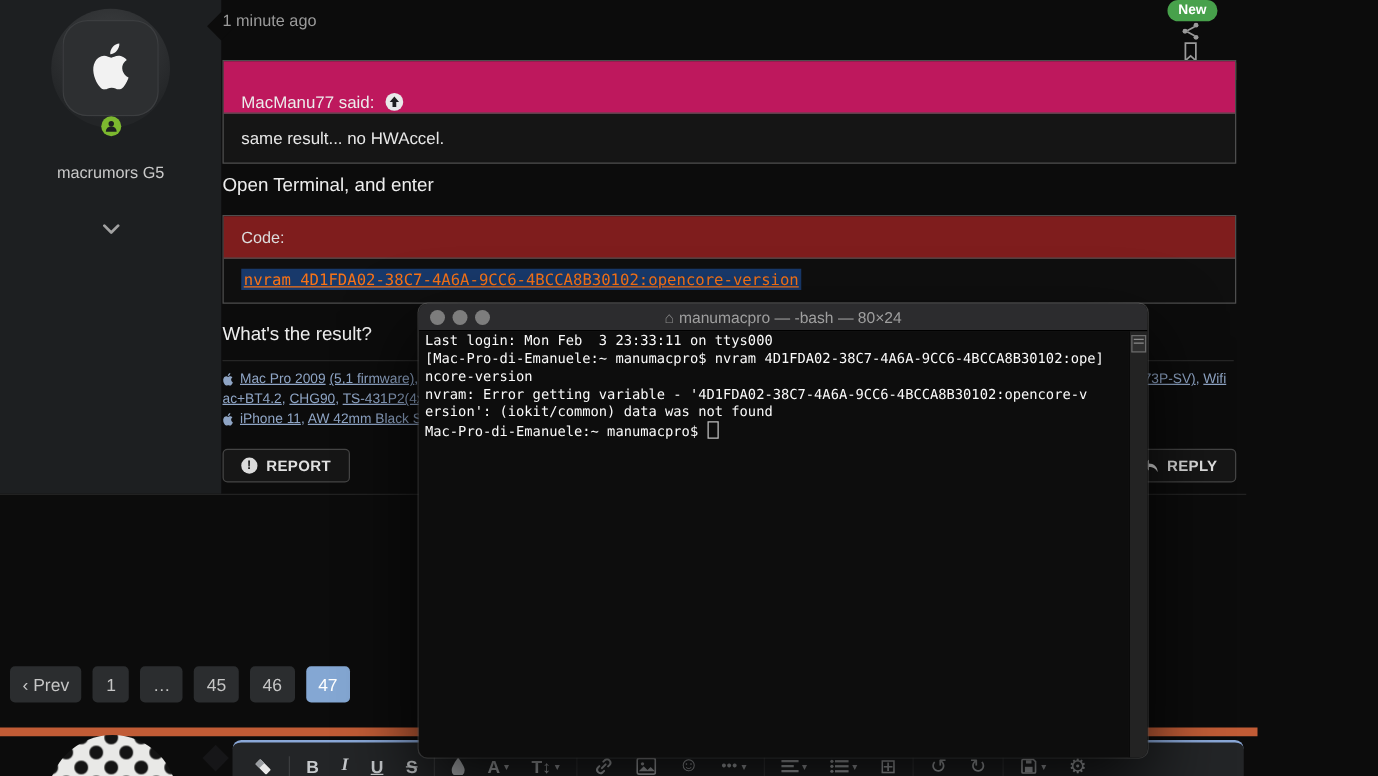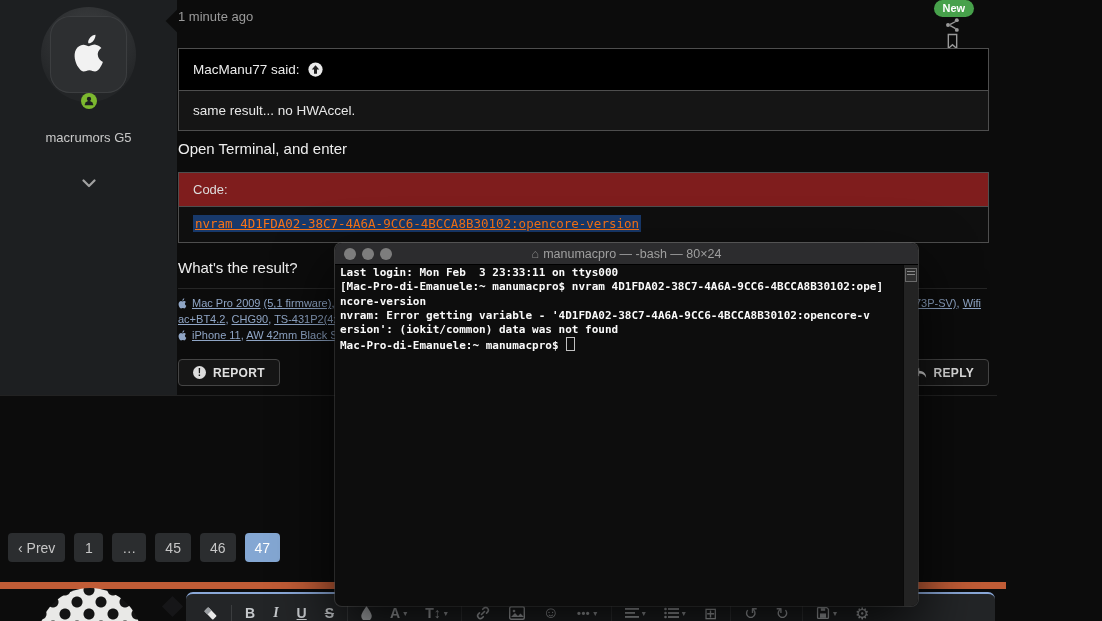--- a/index.html
+++ b/index.html
@@ -31,22 +31,22 @@
   .msg{position:absolute;left:178px;top:0;width:811px;height:395px;}
   .timestamp{position:absolute;left:0;top:9px;color:#9b9b9b;font-size:13px;cursor:pointer;}
   .hdr-icons{position:absolute;right:0;top:0;height:23px;display:flex;align-items:center;flex-direction:column;}
   .new-badge{background:#47a14b;color:#fff;font-size:11px;font-weight:bold;border-radius:9px;
     padding:2px 9px 3px;margin-right:10px;}
   .hdr-ico{color:#9a9a9a;margin-right:13px;display:flex;align-items:center;cursor:pointer;}
   .post-num{background:#bf5a35;color:#0f172a;font-size:12.5px;height:23px;display:flex;
     align-items:center;padding:0 11px;cursor:pointer;}
 
   .quote{position:absolute;left:0;top:48px;width:809px;border:1px solid #4e4e4e;background:#151515;}
-  .quote-head{height:39px;background:#000000;border-bottom:1px solid #4e4e4e;display:flex;
-    align-items:center;gap:8px;padding:1px 14px;color:#ececec;font-size:13.5px;cursor:pointer;}
+  .quote-head{height:39px;background:#be185d;border-bottom:1px solid #4e4e4e;display:flex;
+    align-items:flex-end;gap:8px;padding:1px 14px;color:#ececec;font-size:13.5px;cursor:pointer;}
   .quote-body{padding:12px 14px;color:#e8e8e8;font-size:13.5px;}
 
   .para{position:absolute;left:0;color:#eeeeee;font-size:15px;}
   .p1{top:140px;} .p2{top:259px;}
 
   .code{position:absolute;left:0;top:172px;width:809px;border:1px solid #4e4e4e;background:#0f0f0f;}
   .code-head{height:33px;line-height:33px;background:#7f1d1d;border-bottom:1px solid #4e4e4e;
     padding:0 14px;color:#dddddd;font-size:13px;}
   .code-body{padding:9px 14px 11px;font-family:"DejaVu Sans Mono",monospace;font-size:12.5px;}
   .code-sel{background:#18396b;color:#f97316;padding:1px 2px;text-decoration:underline;}
@@ -95,21 +95,21 @@
   .terminal{position:absolute;left:335px;top:243px;width:583px;height:363px;background:#0d0d0d;
     border-radius:7px;box-shadow:0 25px 60px rgba(0,0,0,.8),0 0 0 1px rgba(120,120,120,.5);
     overflow:hidden;z-index:10;}
   .term-titlebar{position:relative;height:21px;background:#2c2c2e;border-bottom:1px solid #000;
     display:flex;align-items:center;}
   .tl{width:12px;height:12px;border-radius:50%;background:#7d7d7d;margin-left:6px;cursor:pointer;}
   .tl:first-child{margin-left:9px;}
   .term-title{position:absolute;left:0;right:0;text-align:center;color:#9f9f9f;font-size:12.5px;}
   .term-house{color:#8a8a8a;margin-right:4px;}
   .term-body{position:absolute;left:0;top:22px;right:14px;bottom:0;padding:1px 0 0 5px;
-    font-family:"DejaVu Sans Mono",monospace;font-size:11px;font-weight:bold;color:#fafafa;
+    font-family:"DejaVu Sans Mono",monospace;font-size:11px;font-weight:normal;color:#fafafa;
     line-height:14.3px;white-space:pre;overflow:hidden;}
   .term-scroll{position:absolute;top:22px;right:0;bottom:0;width:14px;background:#232323;border-left:1px solid #0a0a0a;cursor:pointer;}
   .scroll-widget{position:absolute;top:3px;left:1px;width:10px;height:12px;background:#2f2f2f;border:1px solid #6a6a6a;}
   .scroll-widget i{display:block;height:1px;background:#8a8a8a;margin:2px 1px 0;}
   .term-cursor{display:inline-block;width:7px;height:12px;border:1px solid #c0c0c0;vertical-align:-2px;margin-left:1px;}
 </style>
 </head>
 <body>
 
 <div class="sidebar">

